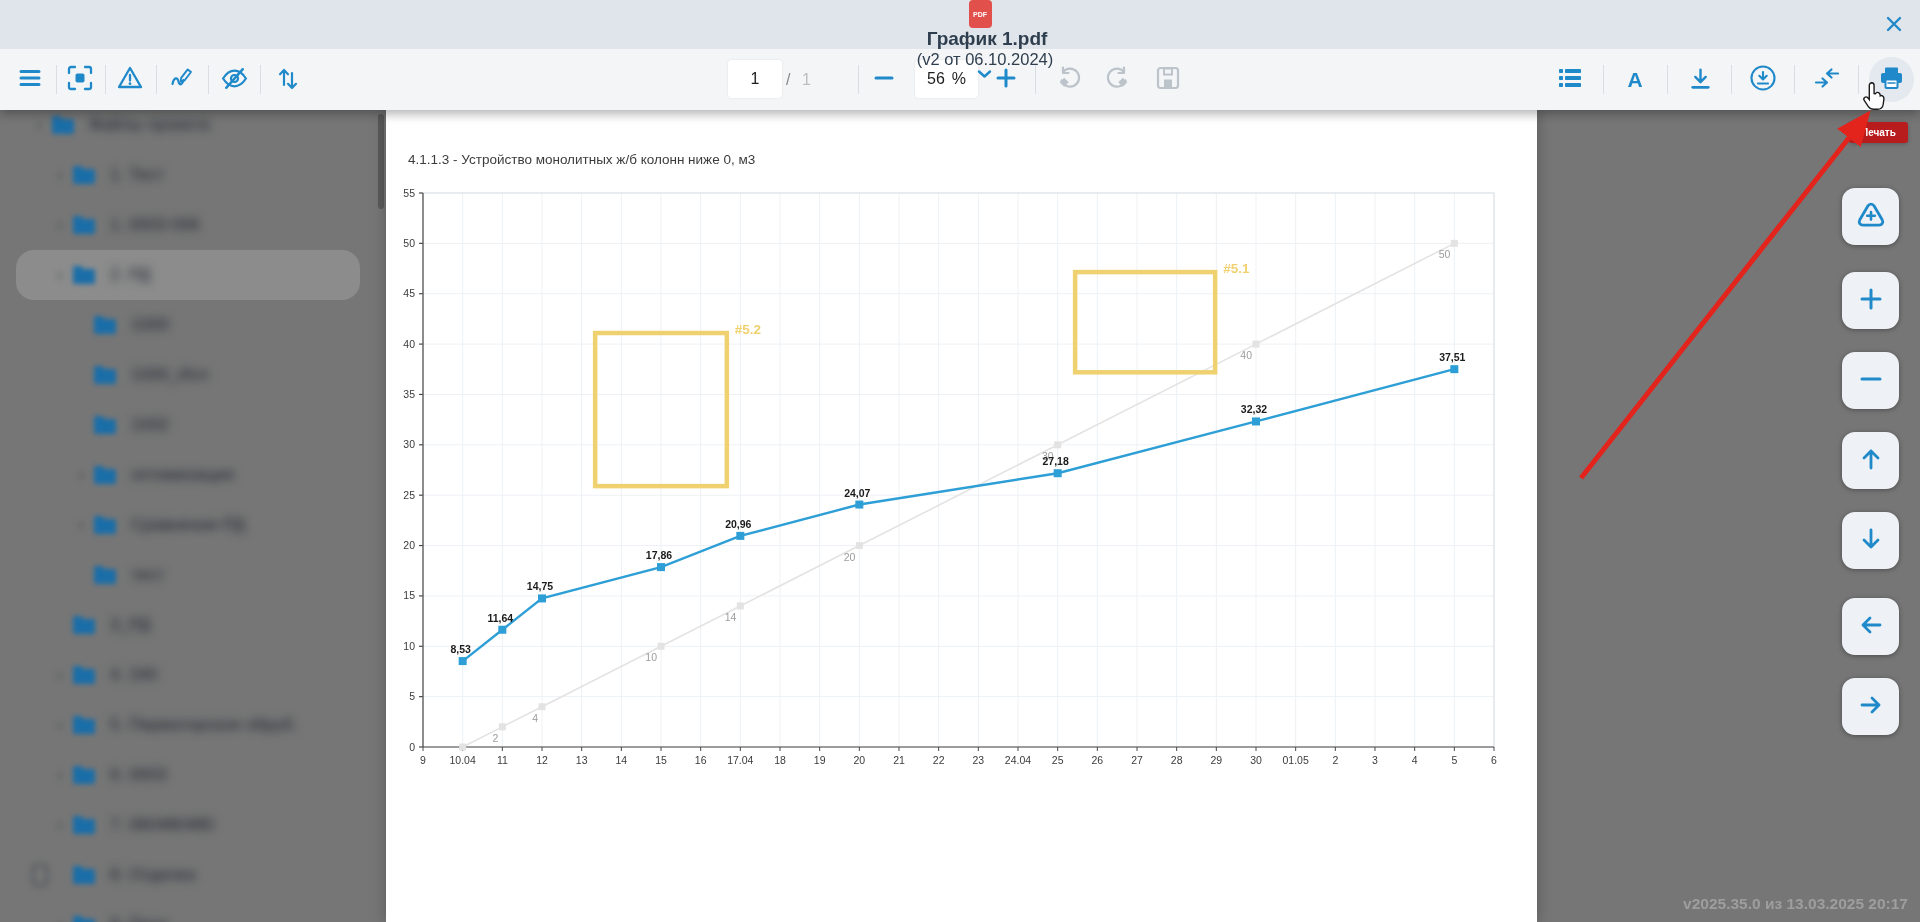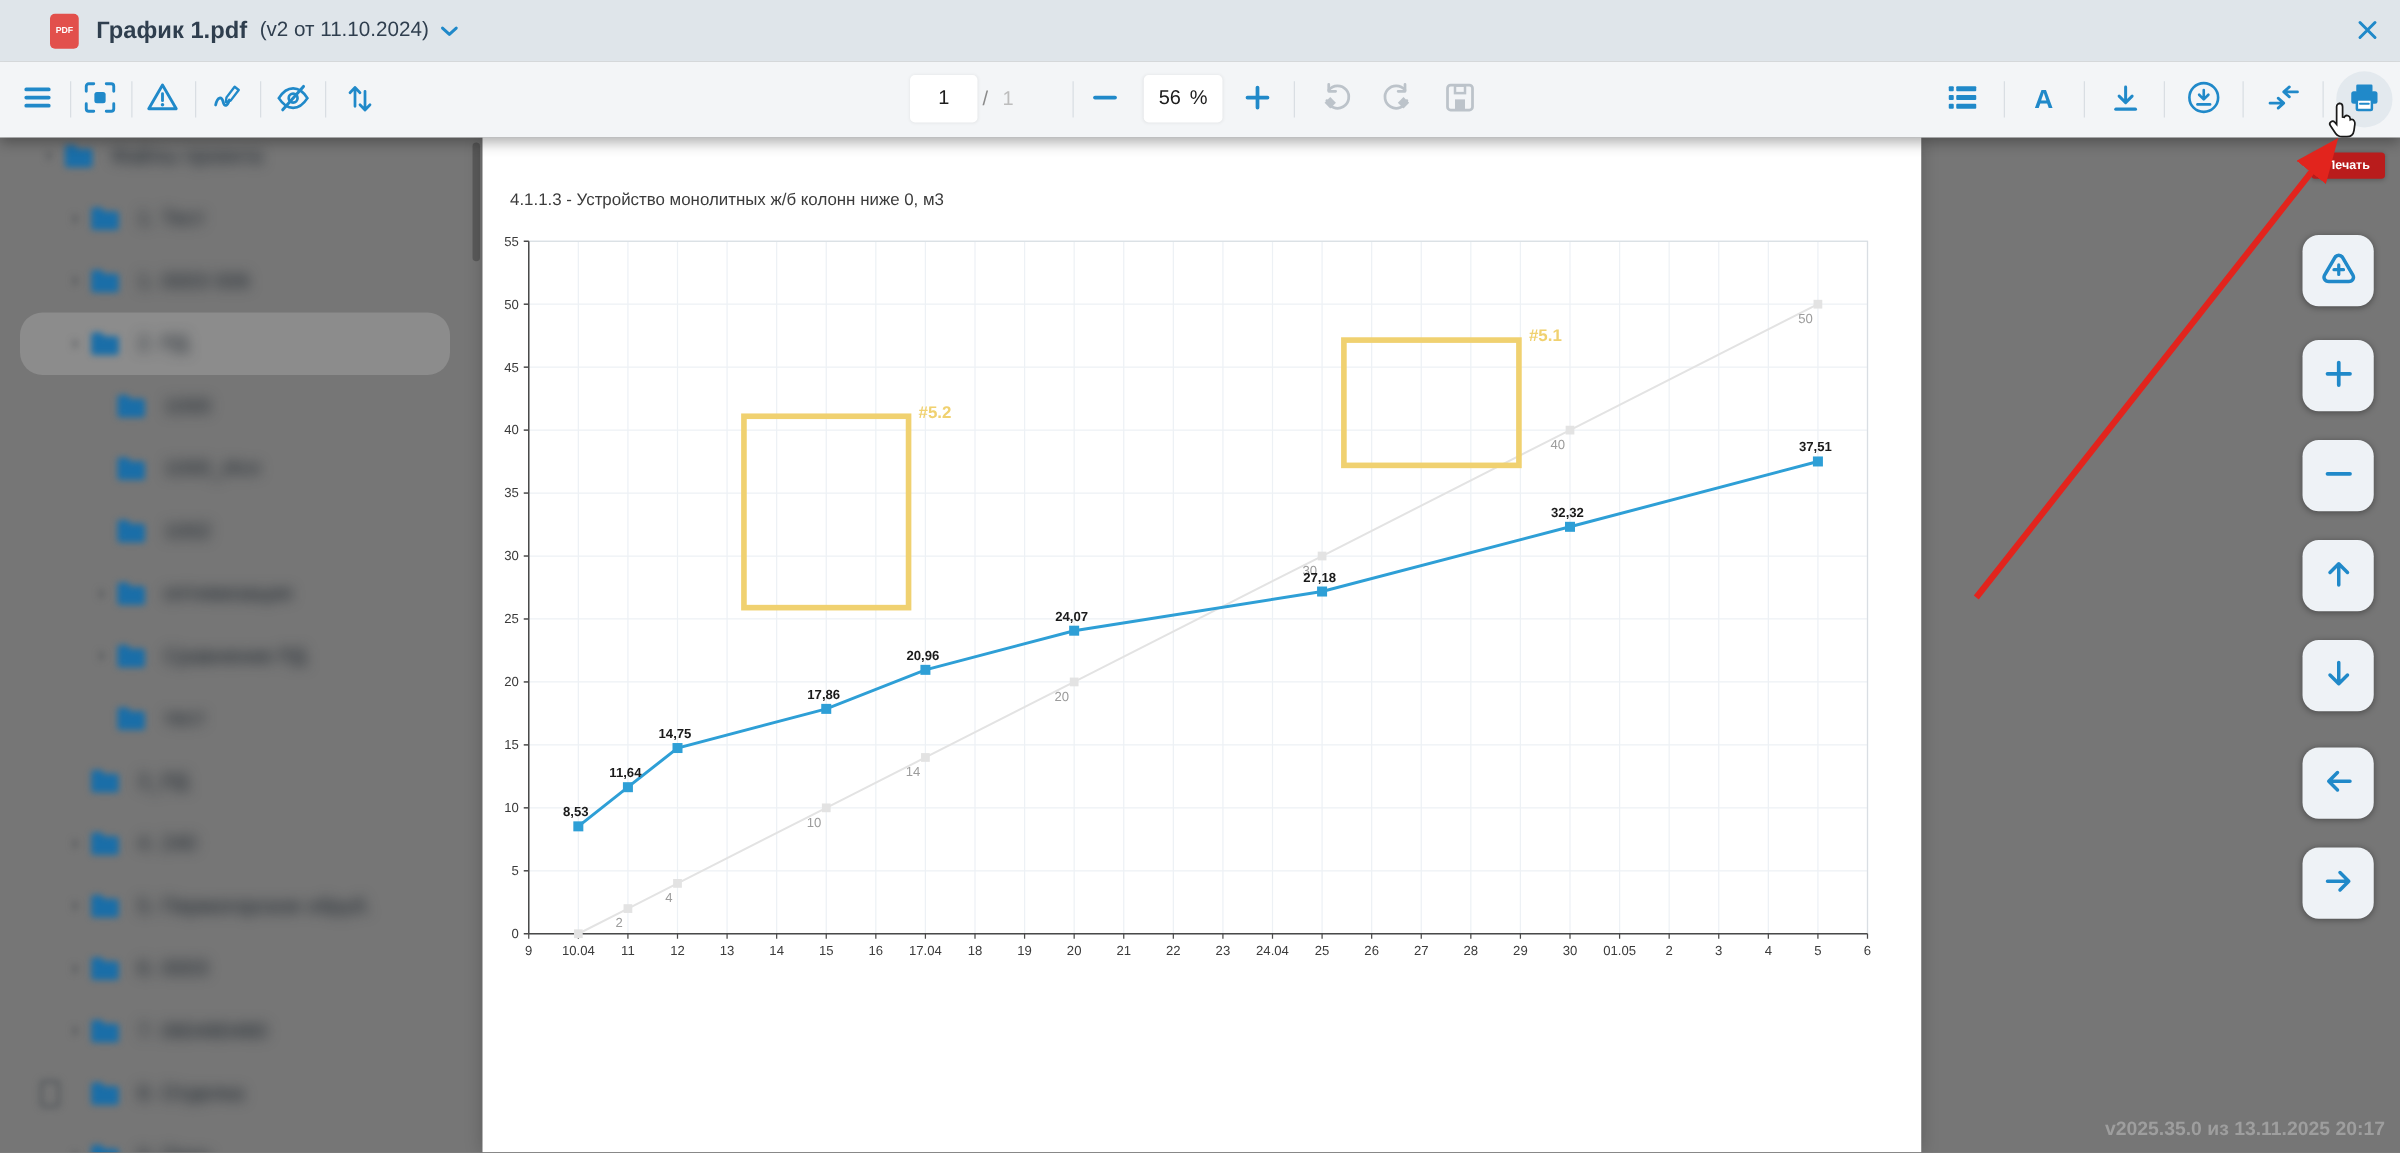--- a/index.html
+++ b/index.html
@@ -1,21 +1,21 @@
 <!DOCTYPE html>
 <html><head>
 <meta charset="utf-8">
 <style>
   *{box-sizing:border-box;margin:0;padding:0;}
   html,body{background:#555;}
   body{font-family:"Liberation Sans",sans-serif;}
   .app{position:relative;width:1920px;height:922px;overflow:hidden;background:#767676;}
 
   
-  .titlebar{position:absolute;top:0;left:0;width:100%;height:49px;background:#dfe5ea;display:flex;align-items:center;padding-left:40px;z-index:10;}
+  .titlebar{position:absolute;top:0;left:0;width:100%;height:49px;background:#dfe5ea;display:flex;align-items:center;padding-left:40px;z-index:10;flex-direction:column;}
   .pdfic{width:23px;height:28px;background:#e2504c;border-radius:4px;display:flex;align-items:center;justify-content:center;color:#fff;font-size:7px;font-weight:700;flex:none;}
   .fname{margin-left:14px;font-size:19px;font-weight:700;color:#2f3e4e;}
   .fver{margin-left:10px;font-size:16.5px;color:#2f3e4e;}
   .tchev{margin-left:9px;display:flex;}
   .closebtn{position:absolute;right:14px;top:13px;width:24px;height:24px;display:flex;align-items:center;justify-content:center;background:none;border:none;cursor:pointer;}
 
   
   .toolbar{position:absolute;top:49px;left:0;width:100%;height:61px;background:#f3f5f7;box-shadow:0 4px 10px rgba(0,0,0,0.30);z-index:9;}
   .tbi{position:absolute;top:0;height:61px;width:46px;display:flex;align-items:center;justify-content:center;transform:translateX(-50%);background:none;border:none;cursor:pointer;}
   .tbdiv{position:absolute;top:16px;width:1px;height:29px;background:#d9dee3;}
@@ -49,21 +49,21 @@
   .overlay{position:absolute;left:0;top:0;width:1920px;height:922px;pointer-events:none;z-index:60;}
 </style>
 </head>
 <body>
 
 <div class="app">
 
   <header class="titlebar">
     <span class="pdfic">PDF</span>
     <span class="fname">График 1.pdf</span>
-    <span class="fver">(v2 от 11.10.2024)</span>
+    <span class="fver">(v2 от 06.10.2024)</span>
     <span class="tchev">
       <svg width="15" height="10" viewBox="0 0 15 10">
           <polyline points="2,2.5 7.5,7.5 13,2.5" fill="none" stroke="#2089c9" stroke-width="2.4" stroke-linecap="round" stroke-linejoin="round"></polyline>
         </svg>
     </span>
     <button class="closebtn">
       <span>
         <svg width="18" height="18" viewBox="0 0 18 18">
             <path d="M3,3 L15,15 M15,3 L3,15" stroke="#2089c9" stroke-width="2.4" stroke-linecap="round"></path>
           </svg>
@@ -541,21 +541,21 @@
           <path d="M22,13 H5 M5,13 l7,-7 M5,13 l7,7" fill="none" stroke="#2089c9" stroke-width="2.8" stroke-linecap="round" stroke-linejoin="round"></path>
         </svg></span>
     </button>
   <button class="fbtn" style="top:678px">
       <span><svg width="26" height="26" viewBox="0 0 26 26">
           <path d="M4,13 H21 M21,13 l-7,-7 M21,13 l-7,7" fill="none" stroke="#2089c9" stroke-width="2.8" stroke-linecap="round" stroke-linejoin="round"></path>
         </svg></span>
     </button>
 
   <div class="tooltip">Печать</div>
-  <div class="version">v2025.35.0 из 13.11.2025 20:17</div>
+  <div class="version">v2025.35.0 из 13.03.2025 20:17</div>
 
   <svg class="overlay" viewBox="0 0 1920 922">
     <defs>
       <marker id="ah" markerWidth="7" markerHeight="6" refX="1" refY="3" orient="auto">
         <polygon points="0 0, 7 3, 0 6" fill="#e2241d"></polygon>
       </marker>
     </defs>
     <line x1="1581" y1="478" x2="1852" y2="134" stroke="#e2241d" stroke-width="5" marker-end="url(#ah)"></line>
     <g transform="translate(1862,82) scale(1.15)">
       <path d="M8.2,0.6 c1.3,0 2.3,1 2.3,2.3 l0,7.2 1.2,0.15 c0.5,-1 1.6,-1.4 2.6,-1 0.9,0.35 1.4,1 1.5,2 l0.05,0.8 c1,-0.5 2.2,-0.1 2.8,0.9 0.4,0.7 0.5,1.2 0.4,2 l-0.6,4.4 c-0.4,2.8 -2.2,4.4 -5,4.4 l-3.4,0 c-1.9,0 -3.4,-0.8 -4.5,-2.4 l-3.6,-5.3 c-0.6,-0.9 -0.4,-2 0.4,-2.6 0.9,-0.7 2,-0.5 2.7,0.3 l1.3,1.5 0,-12.3 c0,-1.3 1,-2.3 2.3,-2.3 z" fill="#ffffff" stroke="#1a1a1a" stroke-width="1.2"></path>

